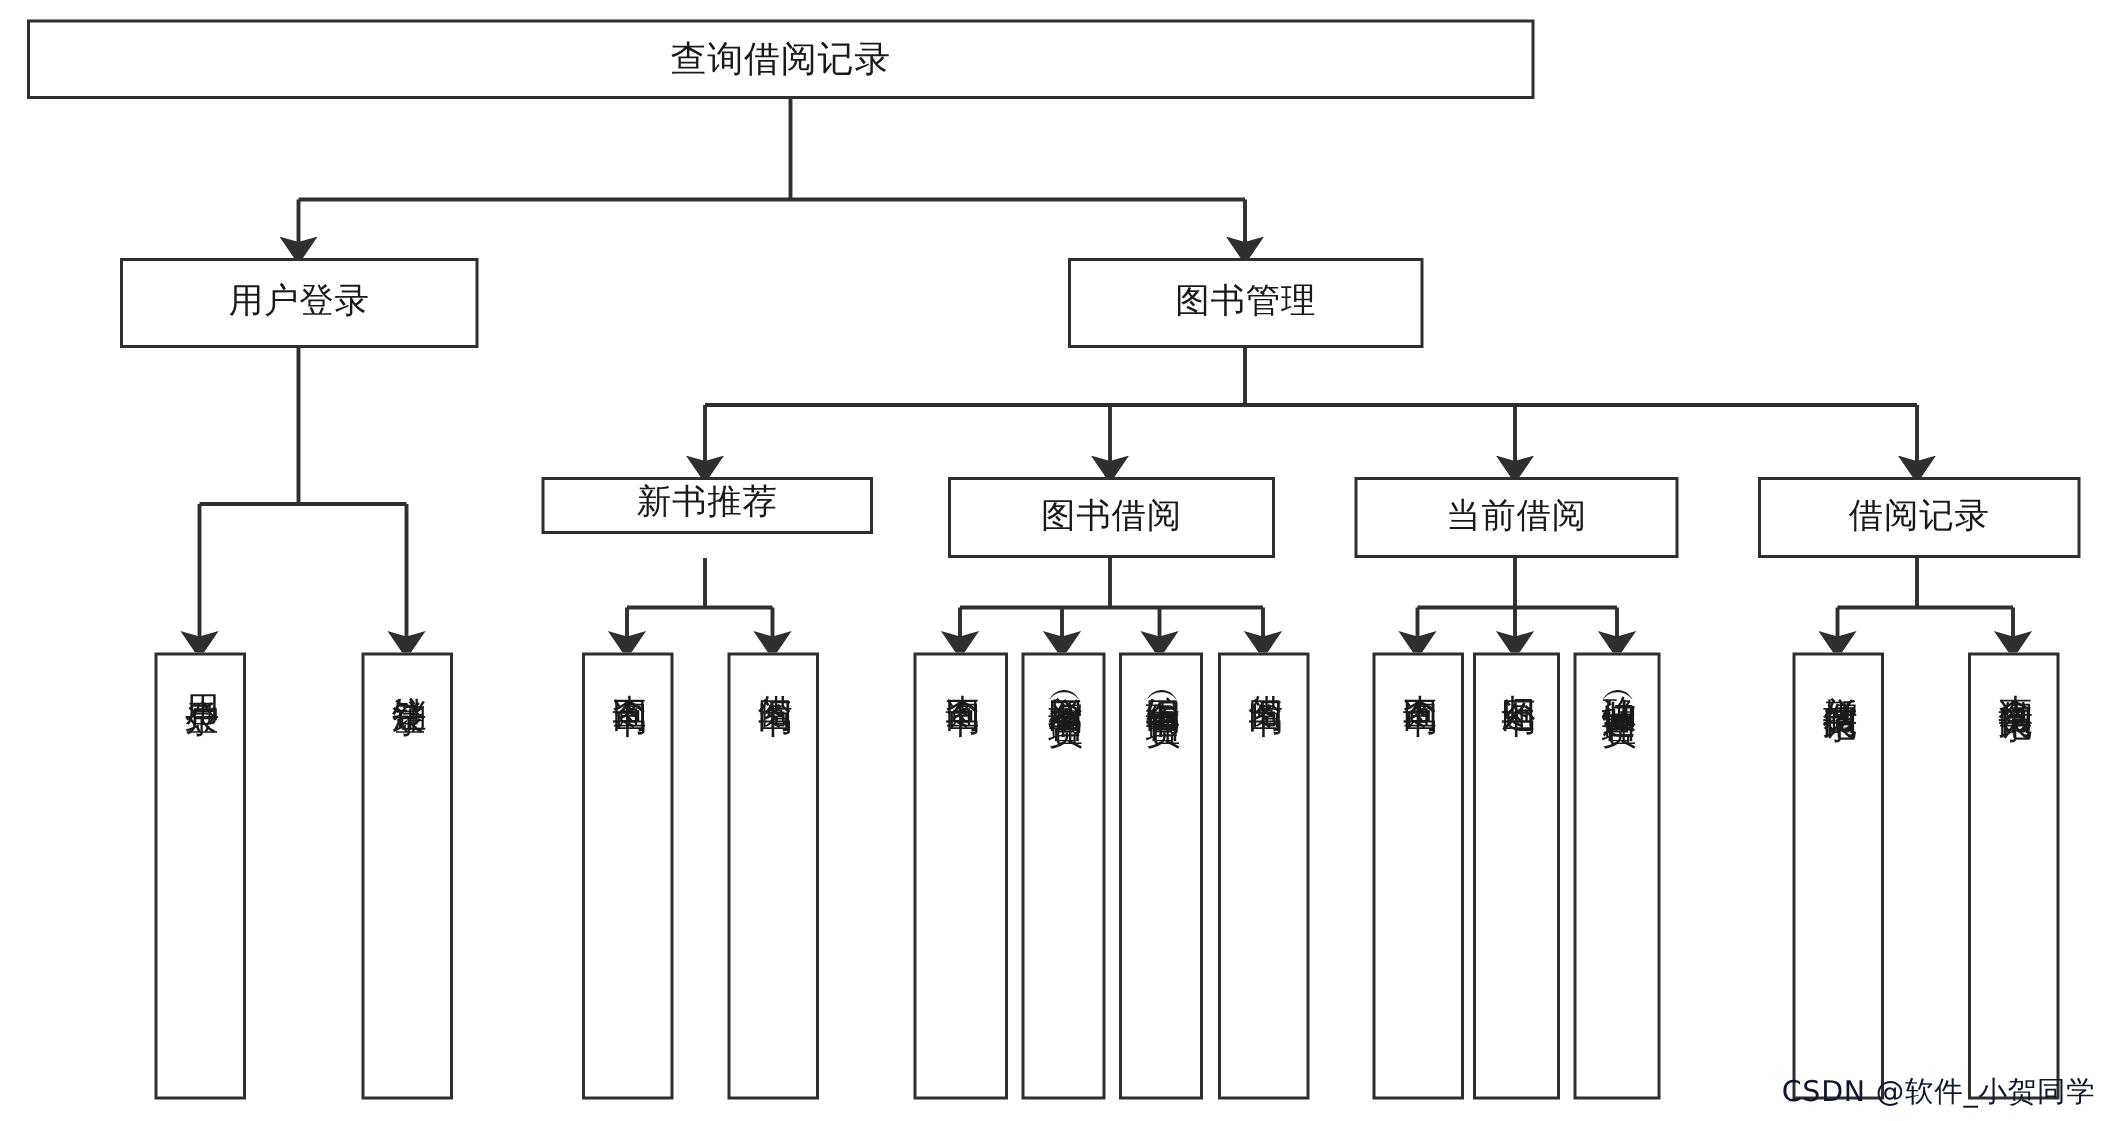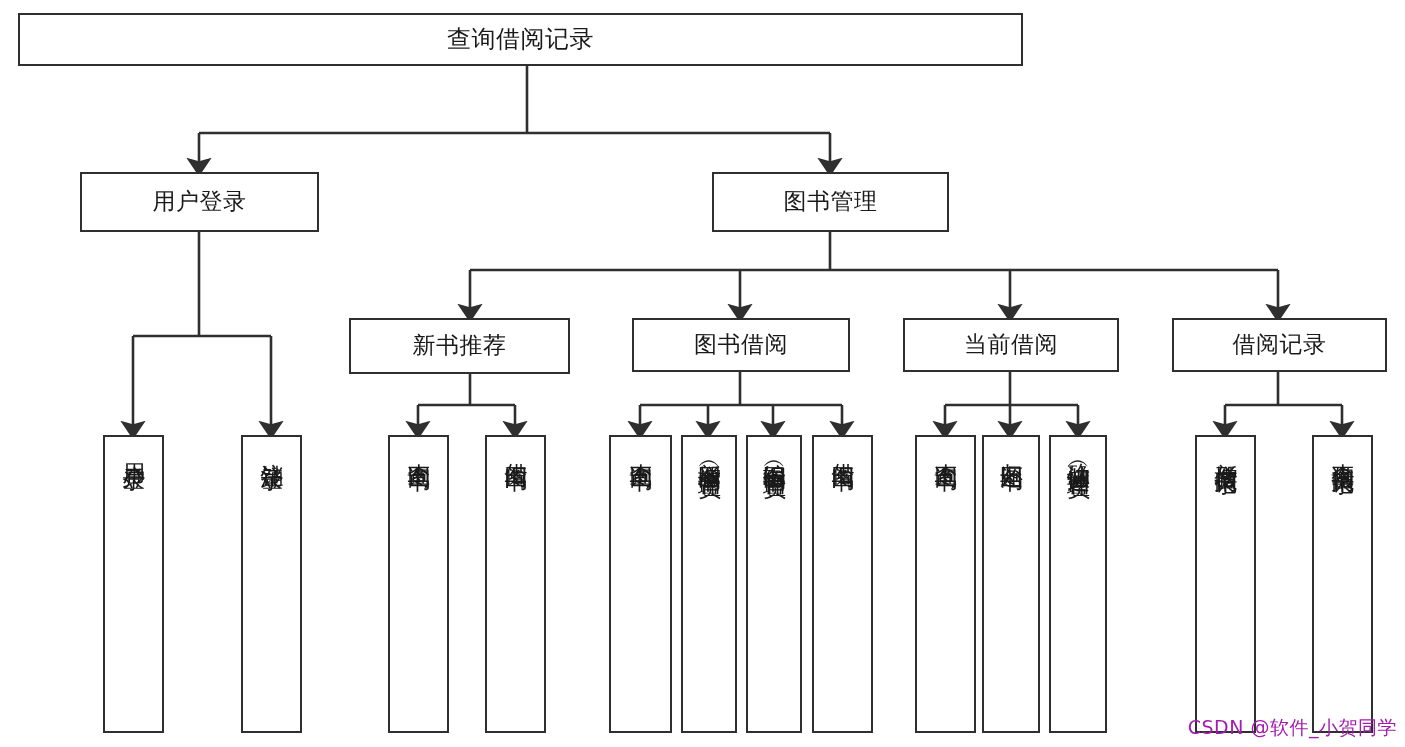--- a/index.html
+++ b/index.html
@@ -58,21 +58,21 @@
     color: #1a1a1a;
   }
   .hlabel {
     white-space: nowrap;
   }
   .watermark {
     position: absolute;
     right: 8px;
     bottom: 6px;
     font-size: 19px;
-    color: #a21caf;
+    color: #0f172a;
     letter-spacing: 0.5px;
     white-space: nowrap;
   }
 </style>
 </head>
 <body>
 
 <div id="diagram-root">
 
   <svg class="wires" viewBox="0 0 1405 747">
@@ -131,21 +131,21 @@
   </div>
 
   <div class="node horiz" style="left:80px; top:172px; width:239px; height:60px;">
     <span class="hlabel">用户登录</span>
   </div>
 
   <div class="node horiz" style="left:712px; top:172px; width:237px; height:60px;align-items:center;">
     <span class="hlabel">图书管理</span>
   </div>
 
-  <div class="node horiz" style="left:349px; top:318px; width:221px; height:56px;">
+  <div class="node horiz" style="left:361px; top:318px; width:221px; height:38px;font-family:Liberation Mono, monospace;">
     <span class="hlabel">新书推荐</span>
   </div>
 
   <div class="node horiz" style="left:903px; top:318px; width:216px; height:54px;">
     <span class="hlabel">当前借阅</span>
   </div>
 
   <div class="node horiz" style="left:632px; top:318px; width:218px; height:54px;">
     <span class="hlabel">图书借阅</span>
   </div>

